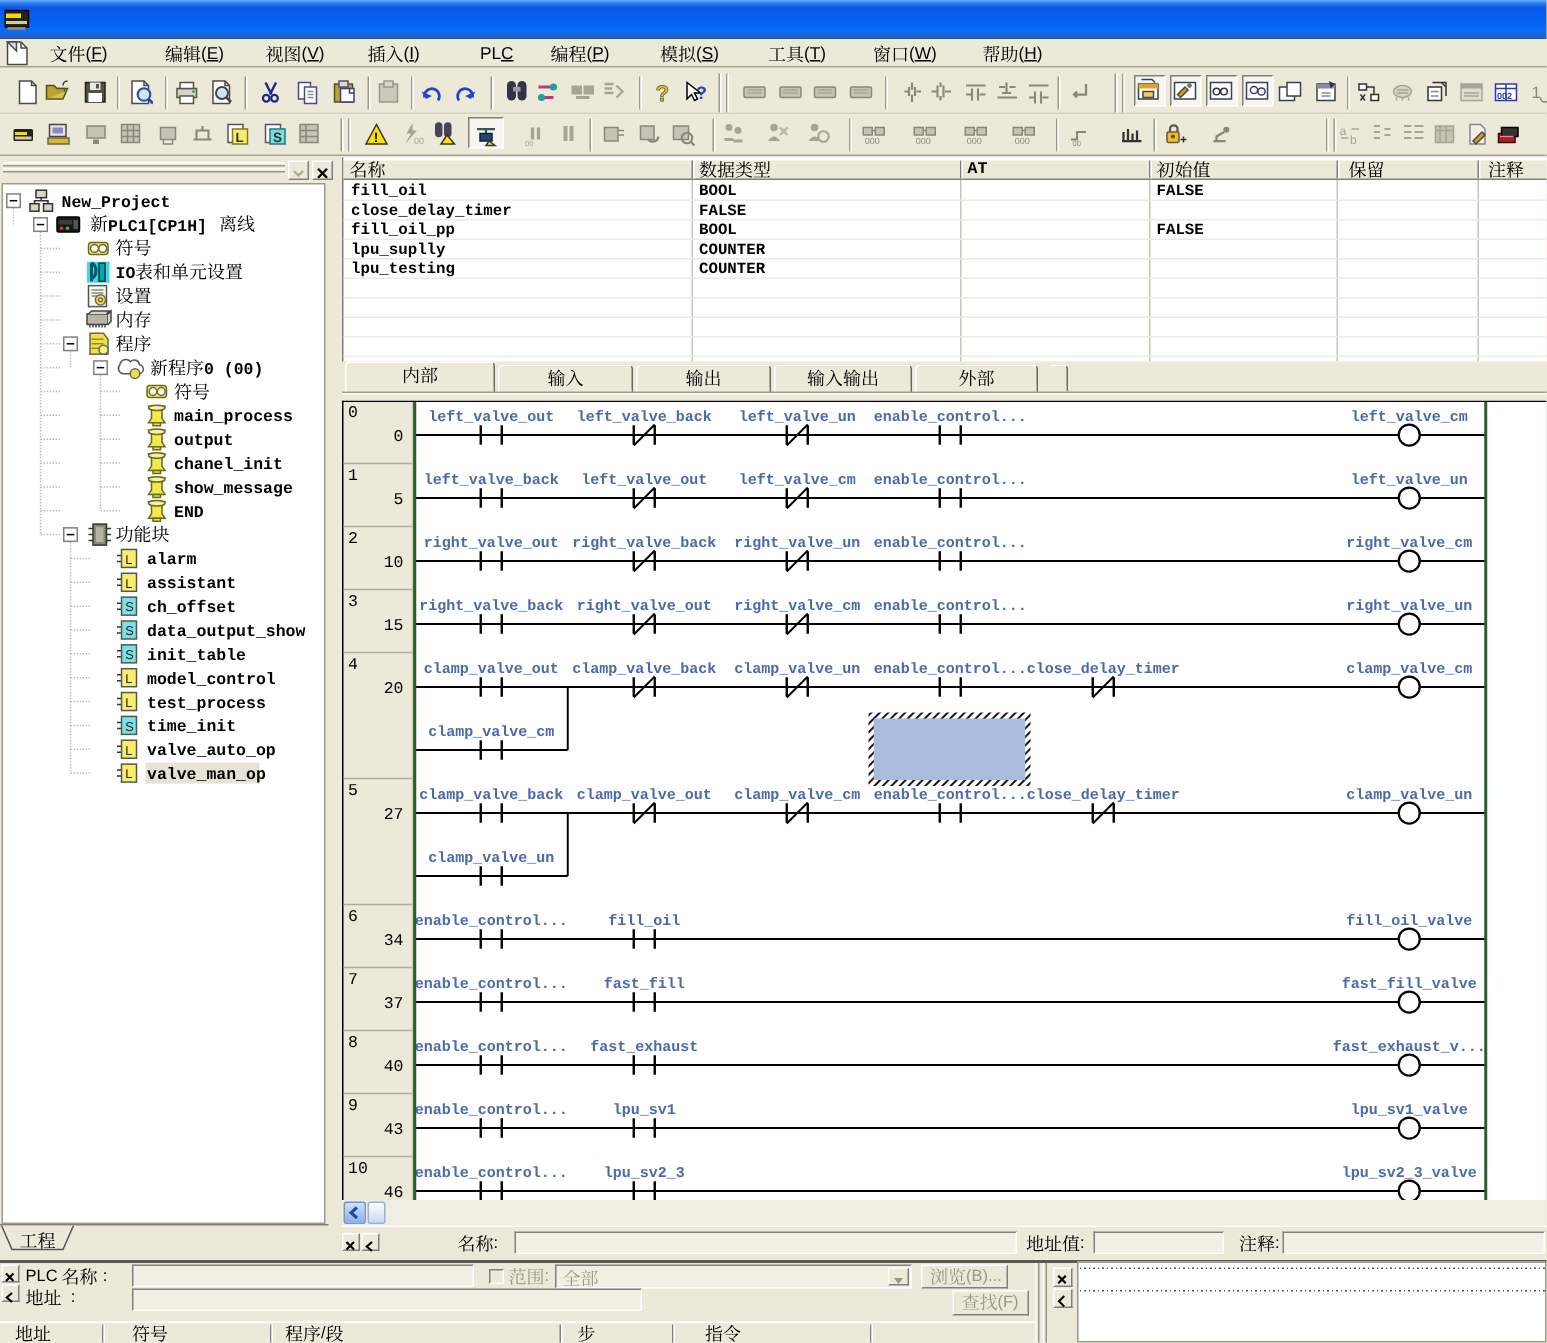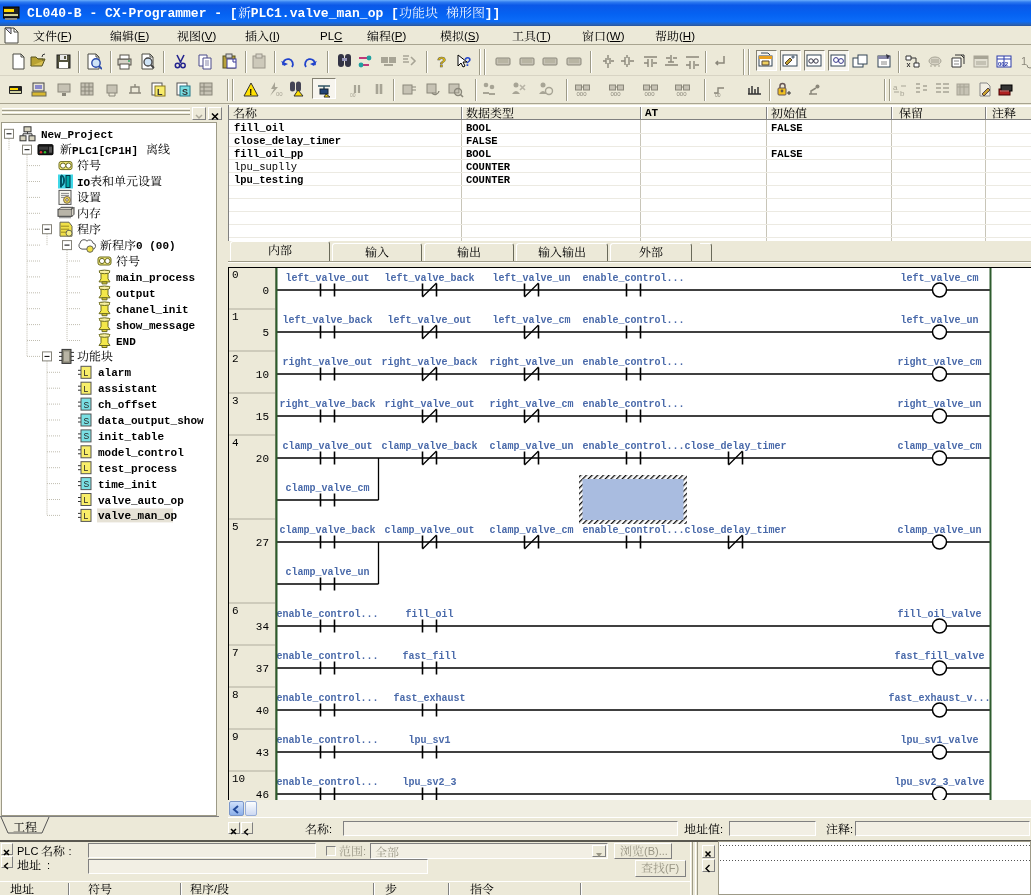--- a/index.html
+++ b/index.html
@@ -17,34 +17,20 @@
 <div id="win">
 
 <div class="abs" style="left:0;top:0;width:1031px;height:26px;
  background:linear-gradient(180deg,#6aaefc 0%,#2f7bf0 8%,#0a58e8 20%,#0562f2 55%,#0c6cf8 82%,#2a60b0 96%,#22519f 100%)">
  <svg class="abs" style="left:3px;top:4px" width="18" height="18" viewBox="0 0 18 18">
    <rect x="0" y="3" width="16" height="11" fill="#222" stroke="#000"></rect>
    <rect x="1" y="5" width="10" height="3" fill="#ffd800"></rect>
    <rect x="1" y="10" width="14" height="2" fill="#cfcf90"></rect>
    <rect x="2" y="14" width="12" height="2" fill="#888"></rect>
  </svg>
- <div class="lbl mono" style="left:27px;top:4px;height:18px;color:#fff;
-  font-size:13px;font-weight:bold;letter-spacing:0px">
-  CL040-B&nbsp;-&nbsp;CX-Programmer&nbsp;-&nbsp;[<svg class="ck " style="width:13px;height:13px;position:relative;top:-1px;" viewBox="0 0 13 13" fill="#fff">
-          <use href="#g0" transform="translate(0,11.44) scale(0.013,-0.013)"></use>
-        </svg>PLC1.valve_man_op&nbsp;[<svg class="ck " style="width:39px;height:13px;position:relative;top:-1px;" viewBox="0 0 39 13" fill="#fff">
-          <use href="#g1" transform="translate(0,11.44) scale(0.013,-0.013)"></use>
-          <use href="#g2" transform="translate(13,11.44) scale(0.013,-0.013)"></use>
-          <use href="#g3" transform="translate(26,11.44) scale(0.013,-0.013)"></use>
-        </svg>&nbsp;<svg class="ck " style="width:39px;height:13px;position:relative;top:-1px;" viewBox="0 0 39 13" fill="#fff">
-          <use href="#g4" transform="translate(0,11.44) scale(0.013,-0.013)"></use>
-          <use href="#g5" transform="translate(13,11.44) scale(0.013,-0.013)"></use>
-          <use href="#g6" transform="translate(26,11.44) scale(0.013,-0.013)"></use>
-        </svg>]]
- </div>
 </div>
 
 <div class="abs" style="left:0;top:26px;width:1031px;height:19px;background:#ece9d8;border-bottom:1px solid #a8a490">
  <svg class="abs" style="left:3px;top:1px" width="17" height="17" viewBox="0 0 17 17">
   <path d="M2 1 h9 l4 4 v11 h-13 z" fill="#fff" stroke="#4a4a43"></path>
   <path d="M11 1 v4 h4" fill="none" stroke="#4a4a43"></path>
   <path d="M2 1 l6 6 v-6 z" fill="#d8d4f0" stroke="#4a4a43"></path>
  </svg>
  <div class="lbl" style="left:33px;top:3px;height:14px">
         <svg class="ck " style="width:24px;height:12px;" viewBox="0 0 24 12" fill="#000">
@@ -848,21 +834,21 @@
     <div class="abs" style="left:229px;top:224px;width:802px;height:1px;background:#eceae2"></div>
     <div class="abs" style="left:229px;top:237px;width:802px;height:1px;background:#eceae2"></div>
     <div class="lbl mono" style="left:234px;top:122px;font-size:10.5px;font-weight:bold">fill_oil</div>
     <div class="lbl mono" style="left:466px;top:122px;font-size:10.5px;font-weight:bold">BOOL</div>
     <div class="lbl mono" style="left:771px;top:122px;font-size:10.5px;font-weight:bold">FALSE</div>
     <div class="lbl mono" style="left:234px;top:135px;font-size:10.5px;font-weight:bold">close_delay_timer</div>
     <div class="lbl mono" style="left:466px;top:135px;font-size:10.5px;font-weight:bold">FALSE</div>
     <div class="lbl mono" style="left:234px;top:148px;font-size:10.5px;font-weight:bold">fill_oil_pp</div>
     <div class="lbl mono" style="left:466px;top:148px;font-size:10.5px;font-weight:bold">BOOL</div>
     <div class="lbl mono" style="left:771px;top:148px;font-size:10.5px;font-weight:bold">FALSE</div>
-    <div class="lbl mono" style="left:234px;top:161px;font-size:10.5px;font-weight:normal">lpu_suplly</div>
+    <div class="lbl mono" style="left:234px;top:161px;font-size:10.5px;font-weight:bold">lpu_suplly</div>
     <div class="lbl mono" style="left:466px;top:161px;font-size:10.5px;font-weight:bold">COUNTER</div>
     <div class="lbl mono" style="left:234px;top:174px;font-size:10.5px;font-weight:bold">lpu_testing</div>
     <div class="lbl mono" style="left:466px;top:174px;font-size:10.5px;font-weight:bold">COUNTER</div>
 <div class="abs" style="left:230px;top:241px;width:100px;height:21px;background:#ece9d8;border-top:1px solid #fff;border-left:1px solid #fff;border-right:1px solid #6a6a5a;border-radius:3px 3px 0 0"></div>
     <div class="lbl" style="left:268px;top:244px">
       <svg class="ck " style="width:24px;height:12px;" viewBox="0 0 24 12" fill="#000">
         <use href="#g33" transform="translate(0,10.56) scale(0.012,-0.012)"></use>
         <use href="#g49" transform="translate(12,10.56) scale(0.012,-0.012)"></use>
       </svg>
     </div>

